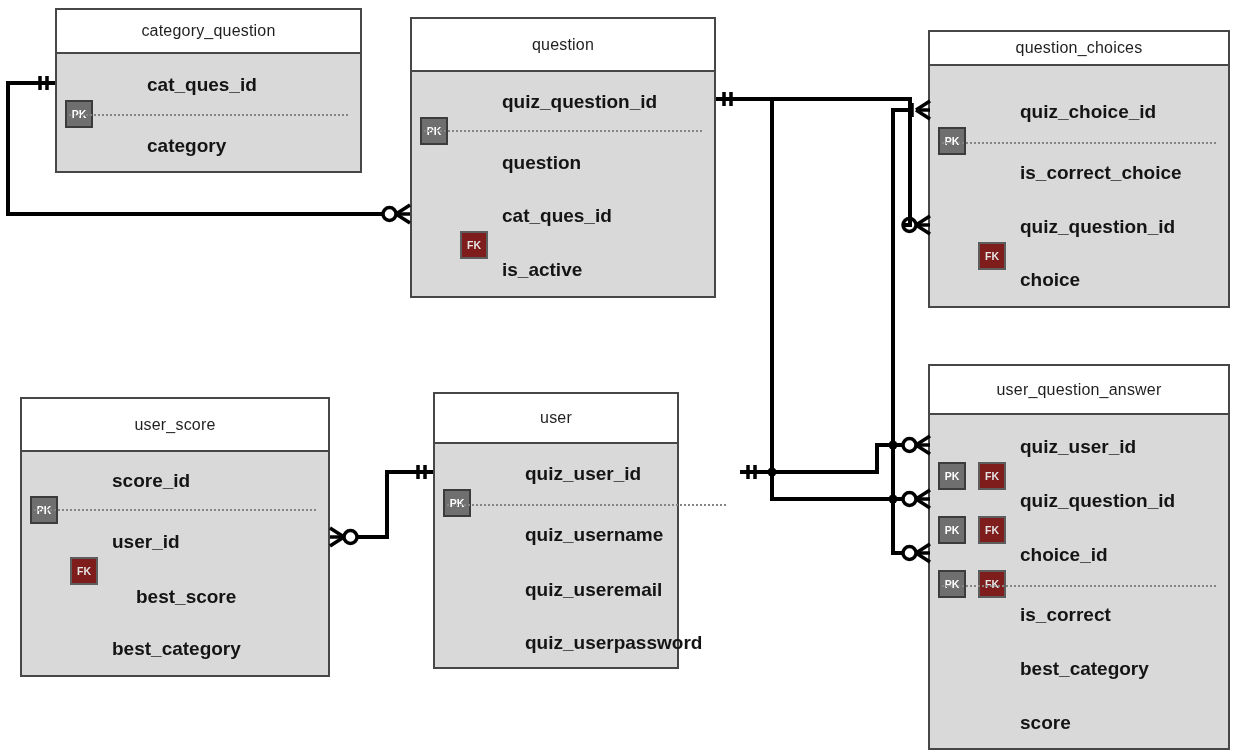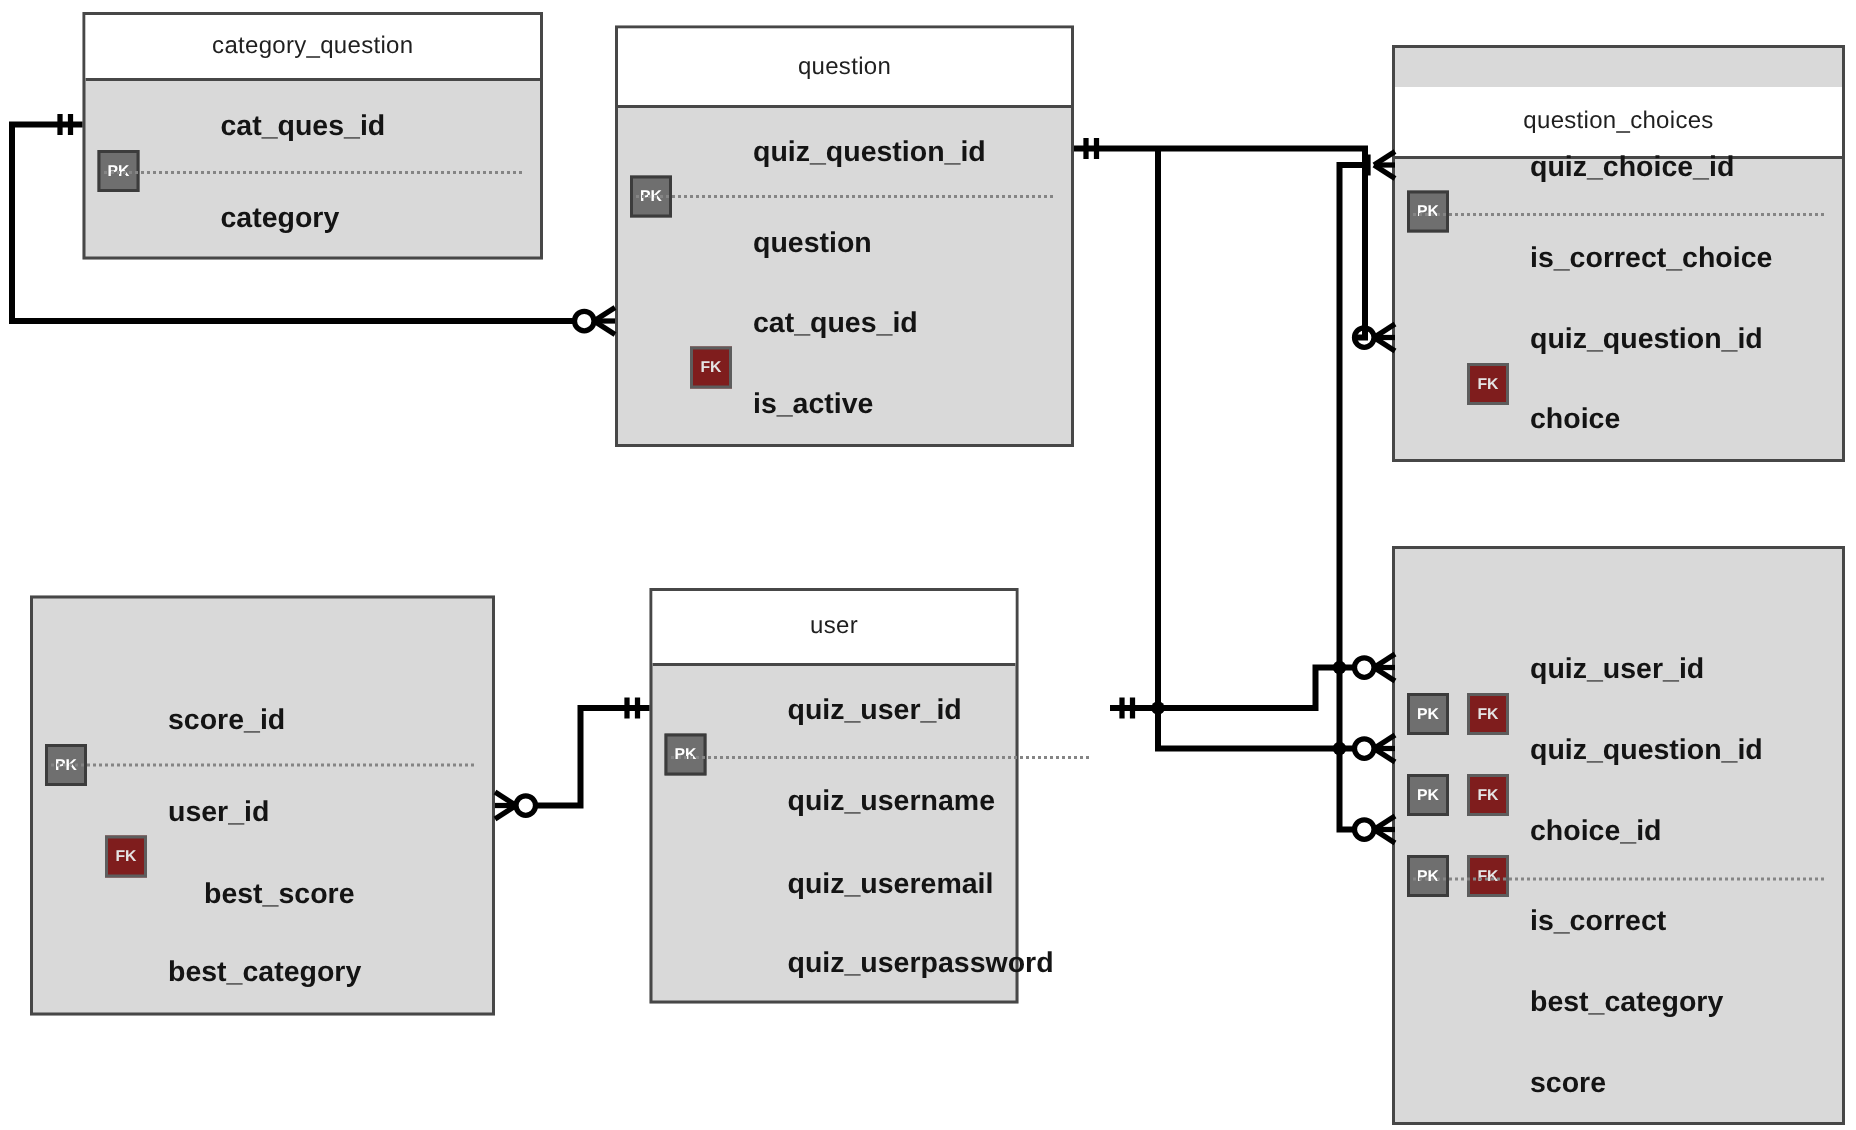--- a/index.html
+++ b/index.html
@@ -83,48 +83,50 @@
       <div class="er-header" style="height: 53px;">question</div>
       <div class="er-field-label" style="top: 73px;">quiz_question_id</div>
       <div class="er-badge pk" style="left: 8px; top: 69px;">PK</div>
       <div class="er-sep" style="top: 111px; width: 278px;"></div>
       <div class="er-field-label" style="top: 134px;">question</div>
       <div class="er-field-label" style="top: 187px;">cat_ques_id</div>
       <div class="er-badge fk" style="left: 48px; top: 183px;">FK</div>
       <div class="er-field-label" style="top: 241px;">is_active</div>
     </div>
     <div class="er-table" style="left: 928px; top: 30px; width: 302px; height: 278px;">
-      <div class="er-header" style="height: 48px; margin-top: 26px;">question_choices</div>
+      <div class="er-header" style="height: 34px;">question_choices</div>
       <div class="er-field-label" style="top: 70px;">quiz_choice_id</div>
       <div class="er-badge pk" style="left: 8px; top: 66px;">PK</div>
       <div class="er-sep" style="top: 110px; width: 274px;"></div>
       <div class="er-field-label" style="top: 131px;">is_correct_choice</div>
       <div class="er-field-label" style="top: 185px;">quiz_question_id</div>
       <div class="er-badge fk" style="left: 48px; top: 181px;">FK</div>
       <div class="er-field-label" style="top: 238px;">choice</div>
     </div>
     <div class="er-table" style="left: 20px; top: 397px; width: 310px; height: 280px;">
+      <div class="er-header" style="height: 53px;">user_score</div>
       <div class="er-field-label" style="top: 72px;">score_id</div>
       <div class="er-badge pk" style="left: 8px; top: 68px;">PK</div>
       <div class="er-sep" style="top: 110px; width: 282px;"></div>
       <div class="er-field-label" style="top: 133px;">user_id</div>
       <div class="er-badge fk" style="left: 48px; top: 129px;">FK</div>
       <div class="er-field-label" style="top: 188px; padding-left: 24px;">best_score</div>
       <div class="er-field-label" style="top: 240px;">best_category</div>
     </div>
     <div class="er-table" style="left: 433px; top: 392px; width: 246px; height: 277px;">
       <div class="er-header" style="height: 50px;">user</div>
       <div class="er-field-label" style="top: 70px;">quiz_user_id</div>
       <div class="er-badge pk" style="left: 8px; top: 66px;">PK</div>
       <div class="er-sep" style="top: 110px; width: 279px;"></div>
       <div class="er-field-label" style="top: 131px;">quiz_username</div>
       <div class="er-field-label" style="top: 186px;">quiz_useremail</div>
       <div class="er-field-label" style="top: 239px;">quiz_userpassword</div>
     </div>
     <div class="er-table" style="left: 928px; top: 364px; width: 302px; height: 386px;">
+      <div class="er-header" style="height: 49px;">user_question_answer</div>
       <div class="er-field-label" style="top: 71px;">quiz_user_id</div>
       <div class="er-badge pk" style="left: 8px; top: 67px;">PK</div>
       <div class="er-badge fk" style="left: 48px; top: 67px;">FK</div>
       <div class="er-field-label" style="top: 125px;">quiz_question_id</div>
       <div class="er-badge pk" style="left: 8px; top: 121px;">PK</div>
       <div class="er-badge fk" style="left: 48px; top: 121px;">FK</div>
       <div class="er-field-label" style="top: 179px;">choice_id</div>
       <div class="er-badge pk" style="left: 8px; top: 175px;">PK</div>
       <div class="er-badge fk" style="left: 48px; top: 175px;">FK</div>
       <div class="er-sep" style="top: 219px; width: 274px;"></div>

